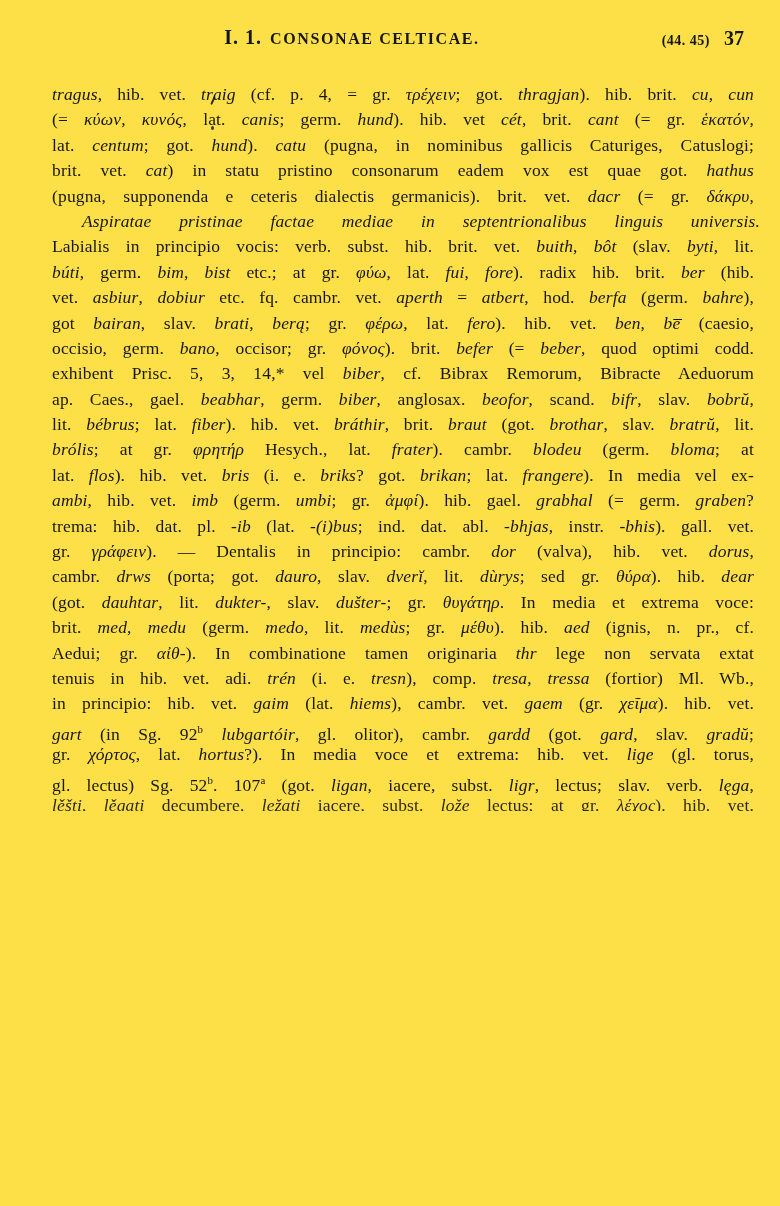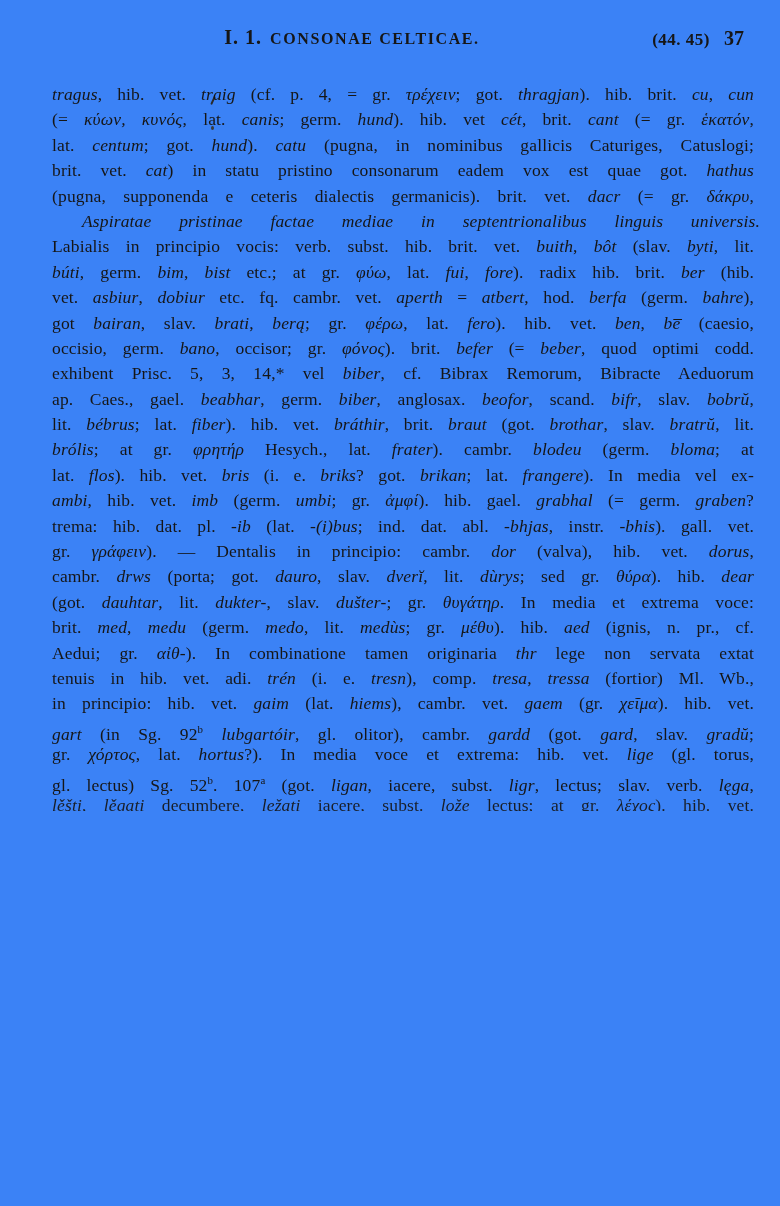--- a/index.html
+++ b/index.html
@@ -1,31 +1,31 @@
 <!DOCTYPE html>
 <html><head>
 <meta charset="utf-8">
 <style>
   html,body{margin:0;padding:0;background:#e8e8e8;}
   .page{
-    position:relative;width:780px;height:1206px;background:#3b82f6;
+    position:relative;width:780px;height:1206px;background:#fde047;
     font-family:"Liberation Serif","DejaVu Serif",serif;color:#161616;
     overflow:hidden;
   }
   .running-head{
     position:absolute;top:26px;left:0;width:780px;text-align:center;
     transform:translateX(-38px);white-space:nowrap;
   }
   .head-section{font-size:20px;font-weight:bold;letter-spacing:1px;}
   .head-title{font-size:16px;font-weight:bold;letter-spacing:1.6px;margin-left:8px;}
   .page-ref{
     position:absolute;top:27px;right:36px;white-space:nowrap;transform:none;
     text-align:right;
   }
-  .ref-cols{font-size:17px;font-weight:bold;letter-spacing:0.5px;}
+  .ref-cols{font-size:14px;font-weight:bold;letter-spacing:0.5px;}
   .ref-num{font-size:20px;font-weight:bold;margin-left:14px;}
   .text-block{
     position:absolute;left:52px;top:82px;width:702px;
     font-size:17.5px;line-height:25.4px;letter-spacing:0.15px;
   }
   .line{height:25.4px;white-space:nowrap;}
   .line .ln{display:inline-block;white-space:nowrap;}
   .line.indent{padding-left:30px;}
   .line.cut{height:18px;overflow:hidden;opacity:0.92;text-align:center;}
   .it{font-style:italic;}

